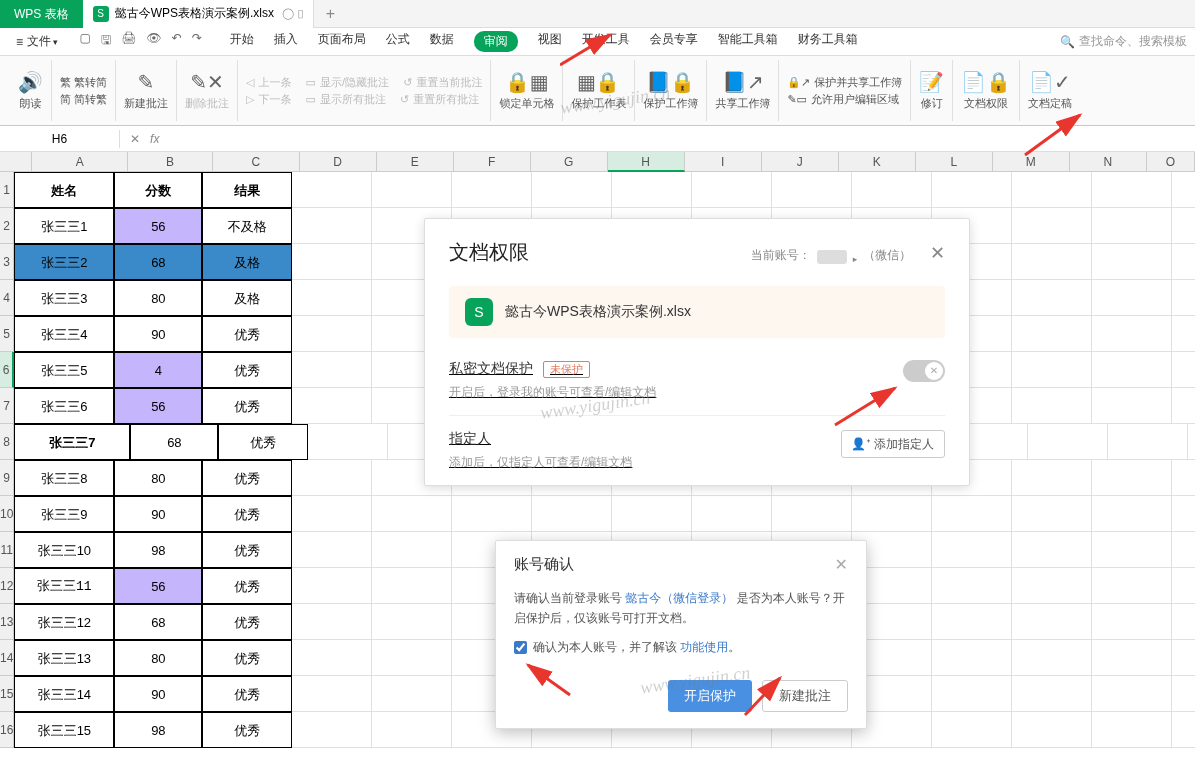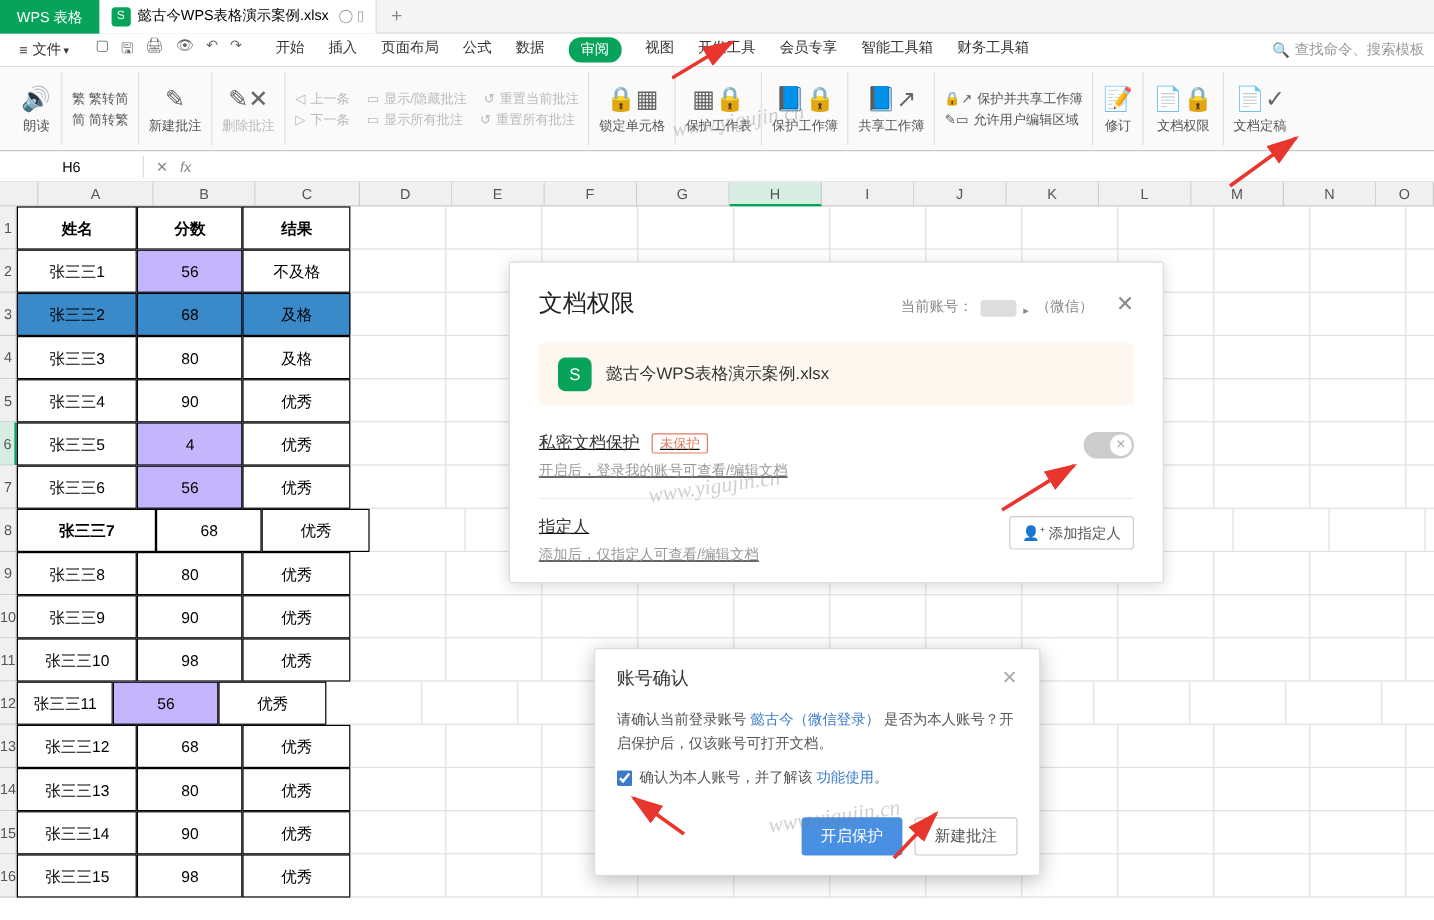--- a/index.html
+++ b/index.html
@@ -437,21 +437,21 @@
           <div class="cell" style="width: 80px;"></div>
           <div class="cell" style="width: 80px;"></div>
           <div class="cell" style="width: 80px;"></div>
           <div class="cell" style="width: 80px;"></div>
           <div class="cell" style="width: 80px;"></div>
           <div class="cell" style="width: 80px;"></div>
           <div class="cell" style="width: 80px;"></div>
           <div class="cell" style="width: 50px;"></div>
         </div>
         <div class="cell-row">
-          <div class="cell tcell" style="width: 80px;">张三三11</div>
+          <div class="cell tcell" style="width: 100px; font-family: Liberation Mono, monospace;">张三三11</div>
           <div class="cell tcell pink" style="width: 88px;">56</div>
           <div class="cell tcell" style="width: 90px;">优秀</div>
           <div class="cell" style="width: 80px;"></div>
           <div class="cell" style="width: 80px;"></div>
           <div class="cell" style="width: 80px;"></div>
           <div class="cell" style="width: 80px;"></div>
           <div class="cell" style="width: 80px;"></div>
           <div class="cell" style="width: 80px;"></div>
           <div class="cell" style="width: 80px;"></div>
           <div class="cell" style="width: 80px;"></div>

